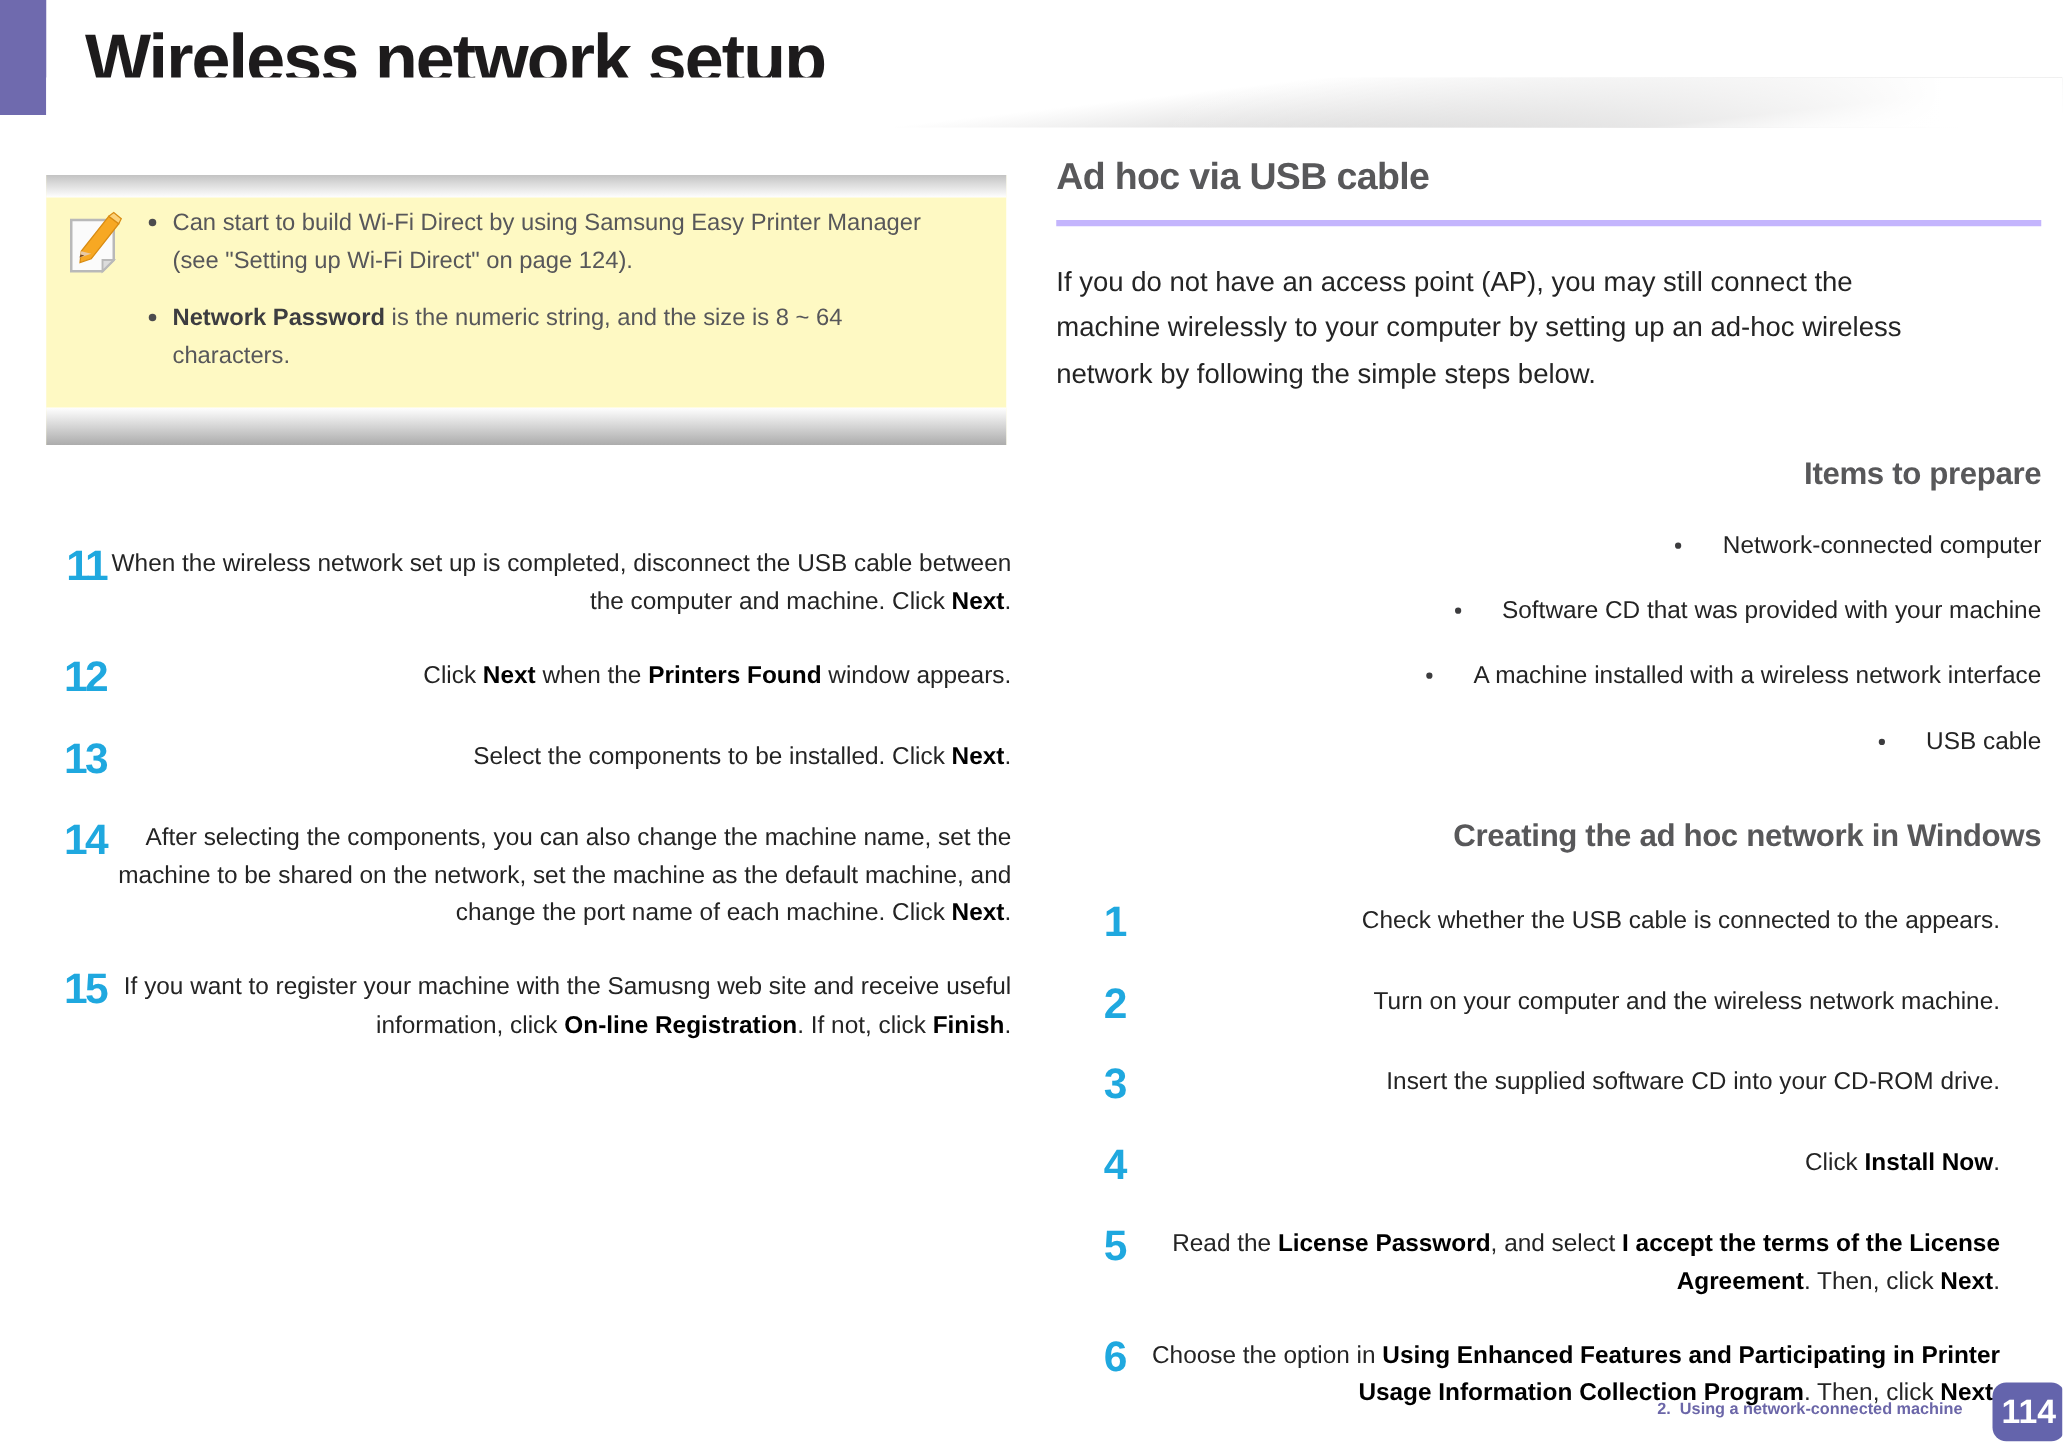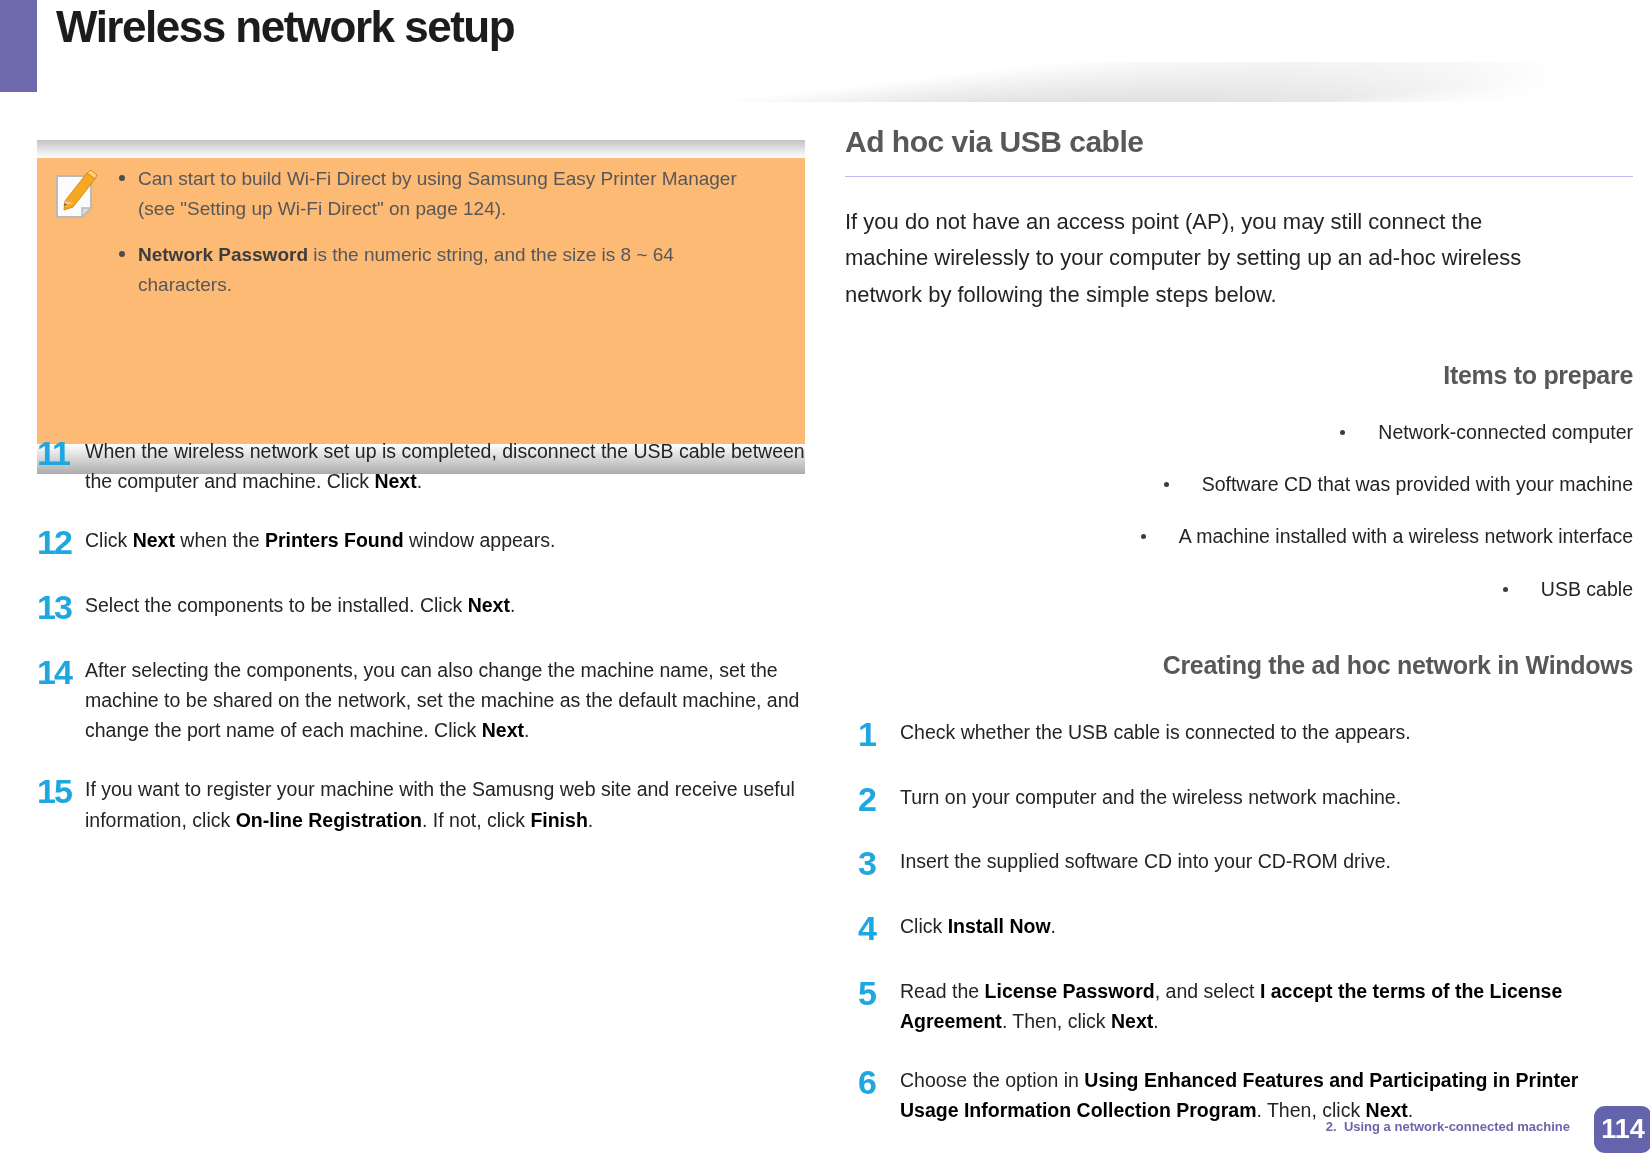--- a/index.html
+++ b/index.html
@@ -9,71 +9,71 @@
     background:#ffffff;
     font-family:"Liberation Sans",sans-serif;
     overflow:hidden;
   }
   
   .accent-bar{
     position:absolute;left:0;top:0;width:37px;height:92px;
     background:#6f6aae;
   }
   .page-title{
-    position:absolute;left:56px;top:2px;margin:0;
-    font-size:44px;font-weight:bold;color:#1d1b1c;
+    position:absolute;left:56px;top:2px;margin:12px;
+    font-size:56px;font-weight:bold;color:#1d1b1c;
     letter-spacing:-1.5px;
   }
   .swoosh{
     position:absolute;left:37px;right:0;top:62px;height:40px;
     background:
       linear-gradient(to right, rgba(255,255,255,0) 0%, rgba(255,255,255,0) 55%, #ffffff 94%),
       linear-gradient(173.5deg, #ffffff 52%, #c0bfbf 83%, #ececec 90%, #ffffff 96%);
   }
   
   .note-box{
-    position:absolute;left:37px;top:140px;width:768px;height:334px;
-    background:#fdba74;
+    position:absolute;left:37px;top:140px;width:768px;height:216px;
+    background:#fef9c3;
   }
   .note-top{
     position:absolute;left:0;right:0;top:0;height:18px;
     background:linear-gradient(to bottom,#c3c3c3,#ffffff);
   }
   .note-bottom{
     position:absolute;left:0;right:0;bottom:0;height:30px;
     background:linear-gradient(to bottom,#ffffff,#acacac);
   }
   .note-inner{
     position:absolute;left:14px;right:10px;top:24px;
     display:flex;align-items:flex-start;
   }
   .note-icon{flex:0 0 54px;margin-top:2px;}
   .note-list{list-style:none;margin:0 0 0 14px;padding:0;}
   .note-list li{display:flex;align-items:flex-start;margin-bottom:15px;}
   .note-dot{flex:0 0 6px;width:6px;height:6px;border-radius:50%;background:#4c4c4e;margin:11px 13px 0 0;}
   .note-text{margin:0;font-size:19px;line-height:1.6;color:#57575a;max-width:630px;}
   .note-text b{color:#3d3d40;}
   
-  .steps{list-style:none;margin:0;padding:0;}
+  .steps{list-style:none;margin:0;padding:0;text-align:right;}
   .steps li{display:flex;align-items:flex-start;margin-bottom:29px;}
   .step-num{
     flex:0 0 48px;
     font-size:34px;font-weight:bold;color:#1fa8df;
     line-height:1.05;letter-spacing:-2px;
   }
   .step-text{margin:0;flex:1;font-size:19.5px;line-height:1.55;color:#242424;}
   .step-text b{color:#000000;}
   
   .left-steps{position:absolute;left:37px;top:436px;width:772px;}
   
   .right-col{position:absolute;left:845px;top:125px;width:788px;}
   .section-title{
     margin:0;font-size:30px;font-weight:bold;color:#58585a;
     letter-spacing:-0.5px;padding-bottom:17px;
-    border-bottom:1px solid #c4b5fd;
+    border-bottom:5px solid #c4b5fd;
   }
   .intro{margin:27px 0 0 0;font-size:22px;line-height:1.65;color:#242424;max-width:710px;}
   .sub-title{
     margin:48px 0 0 0;font-size:25px;font-weight:bold;color:#58585a;
     letter-spacing:-0.3px;
     text-align:right;
   }
   .bullets{list-style:none;margin:29px 0 0 0;padding:0;}
   .bullets li{display:flex;align-items:flex-start;margin-bottom:25px;font-size:19.5px;color:#242424;line-height:1.4;justify-content:flex-end;}
   .bullet-dot{flex:0 0 5px;width:5px;height:5px;border-radius:50%;background:#3c3c3e;margin:11px 33px 0 3px;}

